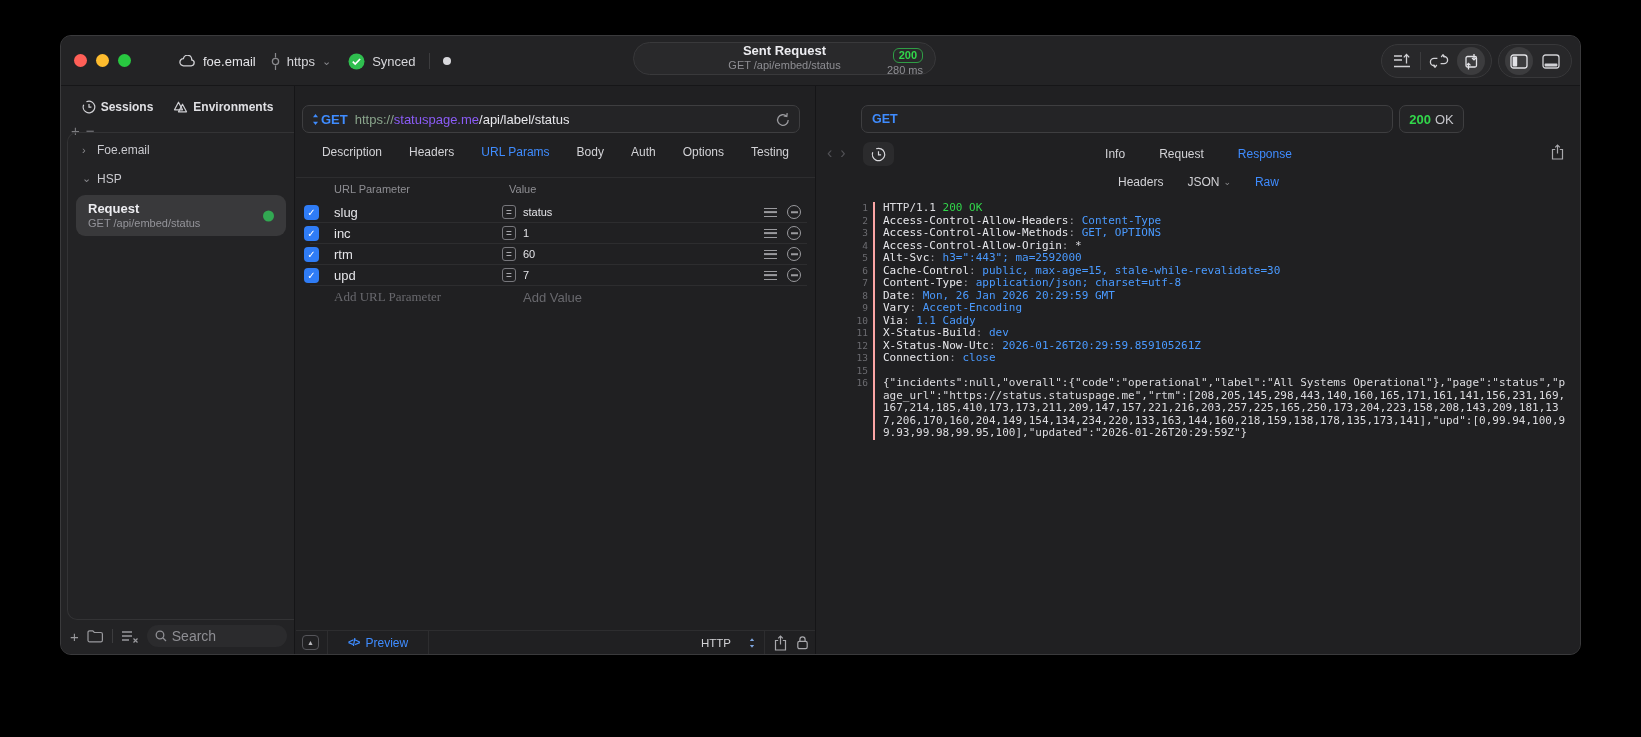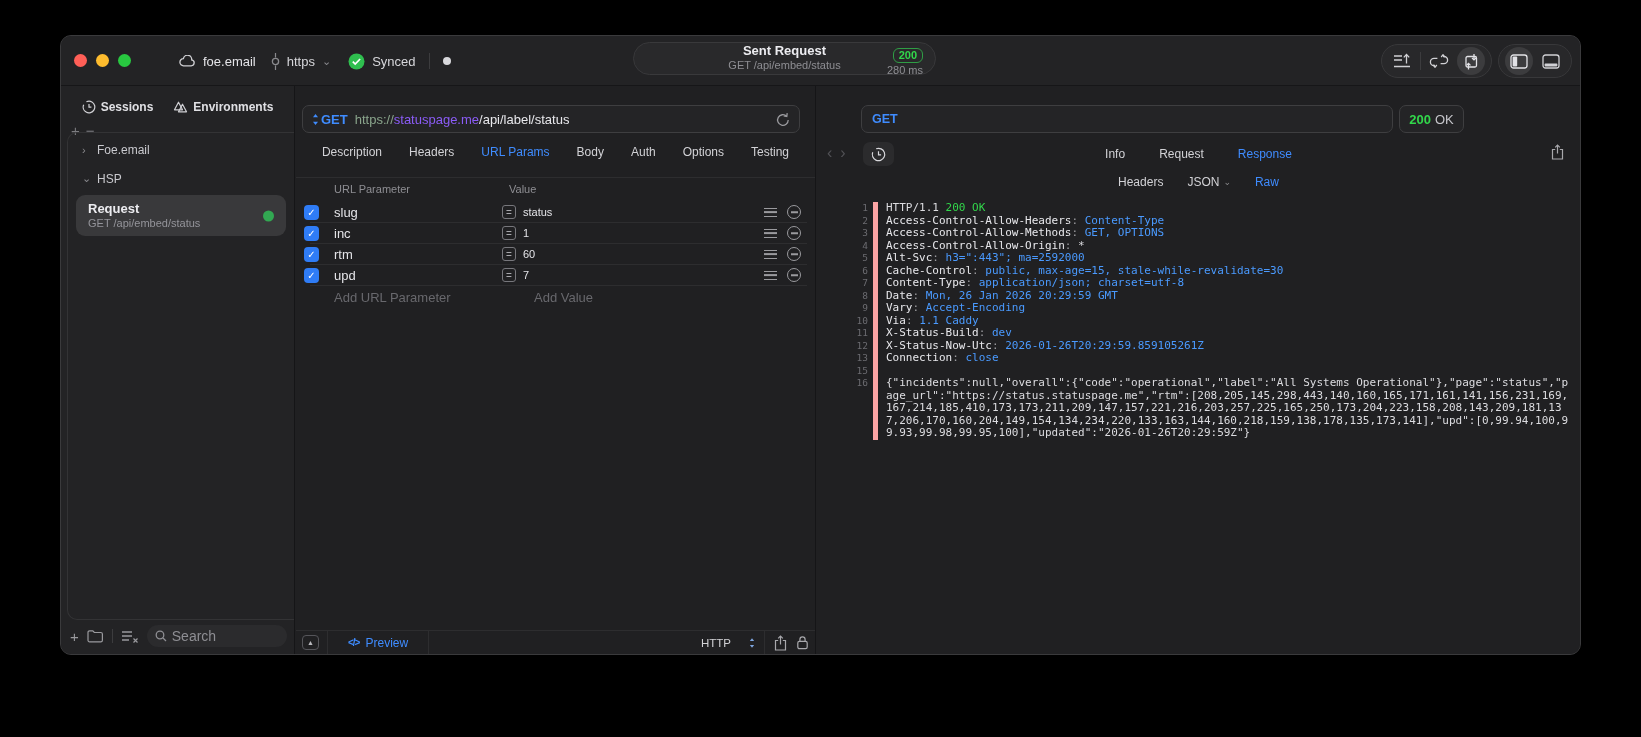--- a/index.html
+++ b/index.html
@@ -62,21 +62,21 @@
   .prow { position:relative; height:21px; display:flex; align-items:center; border-bottom:1px solid #2d2d2f; margin-left:14px; }
   .cbx { position:absolute; left:-6px; width:15px; height:15px; border-radius:4px; background:#2f7cf6; color:#fff; font-size:10px; display:flex; align-items:center; justify-content:center; }
   .pname { position:absolute; left:24px; font-size:13px; color:#e4e4e8; }
   .eq-box { position:absolute; left:192px; width:14px; height:14px; border:1px solid #77777c; border-radius:3px; color:#a9a9ae; font-size:10px; display:flex; align-items:center; justify-content:center; }
   .pval { position:absolute; left:213px; font-size:11px; color:#e4e4e8; }
   .grip { position:absolute; right:30px; width:13px; height:9px; border-top:1.5px solid #9a9a9e; border-bottom:1.5px solid #9a9a9e; }
   .grip::after { content:''; position:absolute; left:0; right:0; top:50%; height:1.5px; background:#9a9a9e; transform:translateY(-60%); }
   .minus-c { position:absolute; right:6px; width:14px; height:14px; border:1.5px solid #9a9a9e; border-radius:50%; }
   .minus-c::after { content:''; position:absolute; left:2.5px; right:2.5px; top:50%; height:1.5px; background:#9a9a9e; transform:translateY(-50%); }
   .prow-add { position:relative; height:22px; display:flex; align-items:center; margin-left:14px; font-size:13px; color:#68686d; }
-  .add-name { position:absolute; left:24px; } .add-val { position:absolute; left:224px; }
+  .add-name { position:absolute; left:24px;font-family:Liberation Serif, serif; } .add-val { position:absolute; left:213px; }
   .m-bottom { position:absolute; left:0; right:0; bottom:0; height:24px; border-top:1px solid #2d2d2f; display:flex; align-items:center; padding:0 6px; gap:8px; }
   .collapse-btn { width:17px; height:15px; border:1px solid #55555a; border-radius:4px; color:#b9b9be; font-size:7px; display:flex; align-items:center; justify-content:center; }
   .mb-sep { width:1px; height:23px; background:#2d2d2f; }
   .preview { display:flex; align-items:center; gap:6px; color:#3f8cff; font-size:12px; padding:0 12px; }
   .code-glyph { font-size:10px; font-weight:700; letter-spacing:-1px; }
   .mb-right { margin-left:auto; display:flex; align-items:center; gap:9px; }
   .http-sel { display:flex; align-items:center; gap:18px; color:#d2d2d6; font-size:11.5px; }
 
   
   .rightp { position:absolute; left:756px; top:50px; right:0; bottom:0; background:#202022; }
@@ -90,21 +90,21 @@
   .clock-btn { position:absolute; left:46px; top:0; width:31px; height:24px; background:#2b2b2d; border-radius:7px; display:flex; align-items:center; justify-content:center; }
   .r-tabs { display:flex; justify-content:center; gap:34px; font-size:12px; padding-top:5px;text-align:center; }
   .rtab { color:#d2d2d6; } .rtab.active { color:#3f8cff; }
   .r-share { position:absolute; right:16px; top:2px; }
   .r-subtabs { position:absolute; left:0; right:0; top:89px; display:flex; justify-content:center; gap:24px; font-size:12px; align-items:center; }
   .rsub { color:#d2d2d6; display:flex; align-items:center; gap:4px; } .rsub.active { color:#3f8cff; }
   .rsub .chev { font-size:9px; }
   .code-area { position:absolute; left:0; right:0; top:116px; bottom:0; padding-left:28px; font-family:"DejaVu Sans Mono", monospace; font-size:11px; overflow:hidden; }
   .code-line { display:flex; align-items:flex-start; }
   .ln { width:23px; text-align:right; color:#6b6b70; font-size:9.5px; line-height:12.5px; flex:none; }
-  .code-text { border-left:5px solid #fca5a5; margin-left:5px; padding-left:8px; padding-right:10px; line-height:12.5px; white-space:pre-wrap; word-break:break-all; flex:1; }
+  .code-text { border-left:2px solid #fca5a5; margin-left:5px; padding-left:8px; padding-right:10px; line-height:12.5px; white-space:pre-wrap; word-break:break-all; flex:1; }
   .seg-plain { color:#dcdce0; } .seg-green { color:#32d74b; } .seg-name { color:#e8e8ec; } .seg-punct { color:#9a9a9e; } .seg-value { color:#4a9aff; }
 
   svg { display:block; }
 </style>
 </head>
 <body>
 
 <div class="window">
 
   <div class="titlebar">

